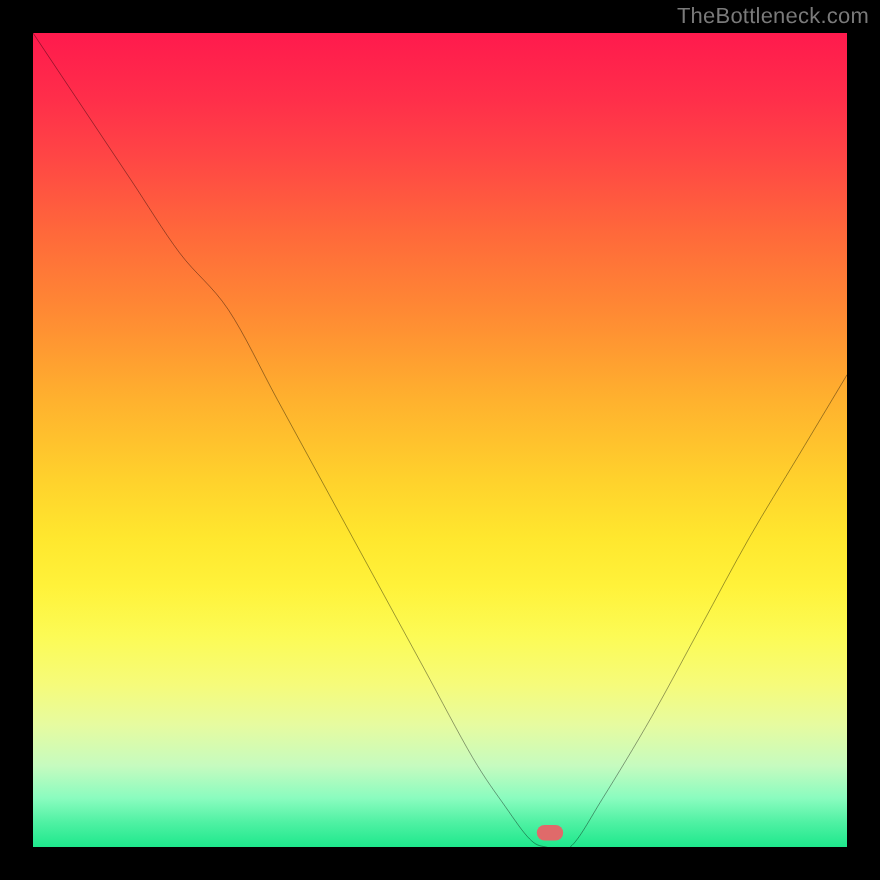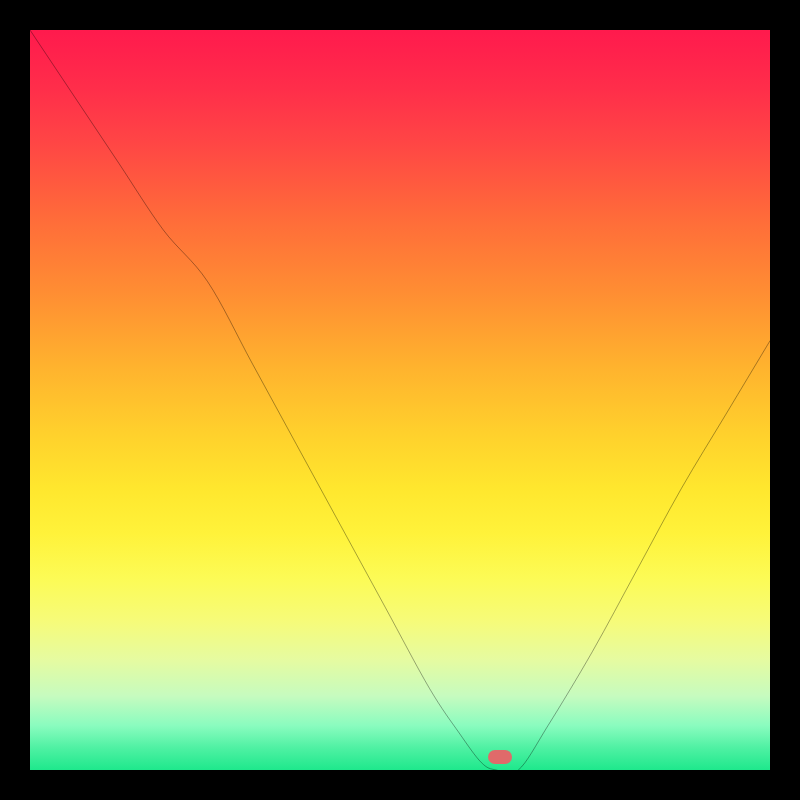--- a/index.html
+++ b/index.html
@@ -68,20 +68,21 @@
     font-size: 20px;
     font-weight: 500;
     letter-spacing: 0.2px;
   }
 </style>
 </head>
 <body>
 
 <div class="frame">
 
+  <div class="watermark">TheBottleneck.com</div>
 
   <div class="plot-area">
     <div class="gradient-bg"></div>
 
     <svg class="curve" viewBox="0 0 100 100" preserveAspectRatio="none">
       <path id="curve-path" fill="none" stroke="#000" stroke-width="0.35" vector-effect="non-scaling-stroke" stroke-linejoin="round" stroke-linecap="round" d="M 0.00 0.00 C 1.00 1.50, 4.00 6.00, 6.00 9.00 C 8.00 12.00, 10.00 15.00, 12.00 18.00 C 14.00 21.00, 16.00 24.33, 18.00 27.00 C 20.00 29.67, 22.00 31.00, 24.00 34.00 C 26.00 37.00, 28.00 41.33, 30.00 45.00 C 32.00 48.67, 34.00 52.33, 36.00 56.00 C 38.00 59.67, 40.00 63.33, 42.00 67.00 C 44.00 70.67, 46.00 74.33, 48.00 78.00 C 50.00 81.67, 52.33 86.17, 54.00 89.00 C 55.67 91.83, 56.83 93.33, 58.00 95.00 C 59.17 96.67, 60.17 98.17, 61.00 99.00 C 61.83 99.83, 62.17 99.83, 63.00 100.00 C 63.83 100.17, 64.83 101.00, 66.00 100.00 C 67.17 99.00, 68.33 96.67, 70.00 94.00 C 71.67 91.33, 74.00 87.50, 76.00 84.00 C 78.00 80.50, 80.00 76.67, 82.00 73.00 C 84.00 69.33, 86.00 65.50, 88.00 62.00 C 90.00 58.50, 92.00 55.33, 94.00 52.00 C 96.00 48.67, 99.00 43.67, 100.00 42.00"></path>
     </svg>
 
     <div id="marker" class="marker" style="left: 63.5%; top: 98.3%; background: rgb(224, 106, 106);"></div>
   </div>

